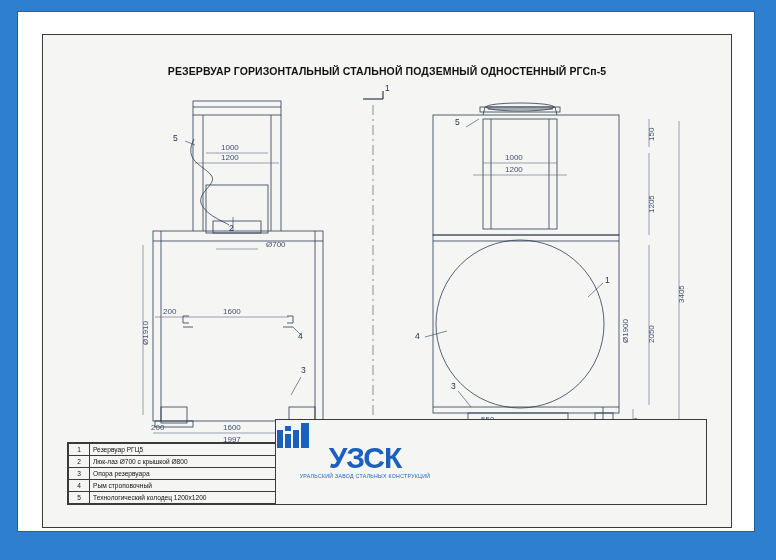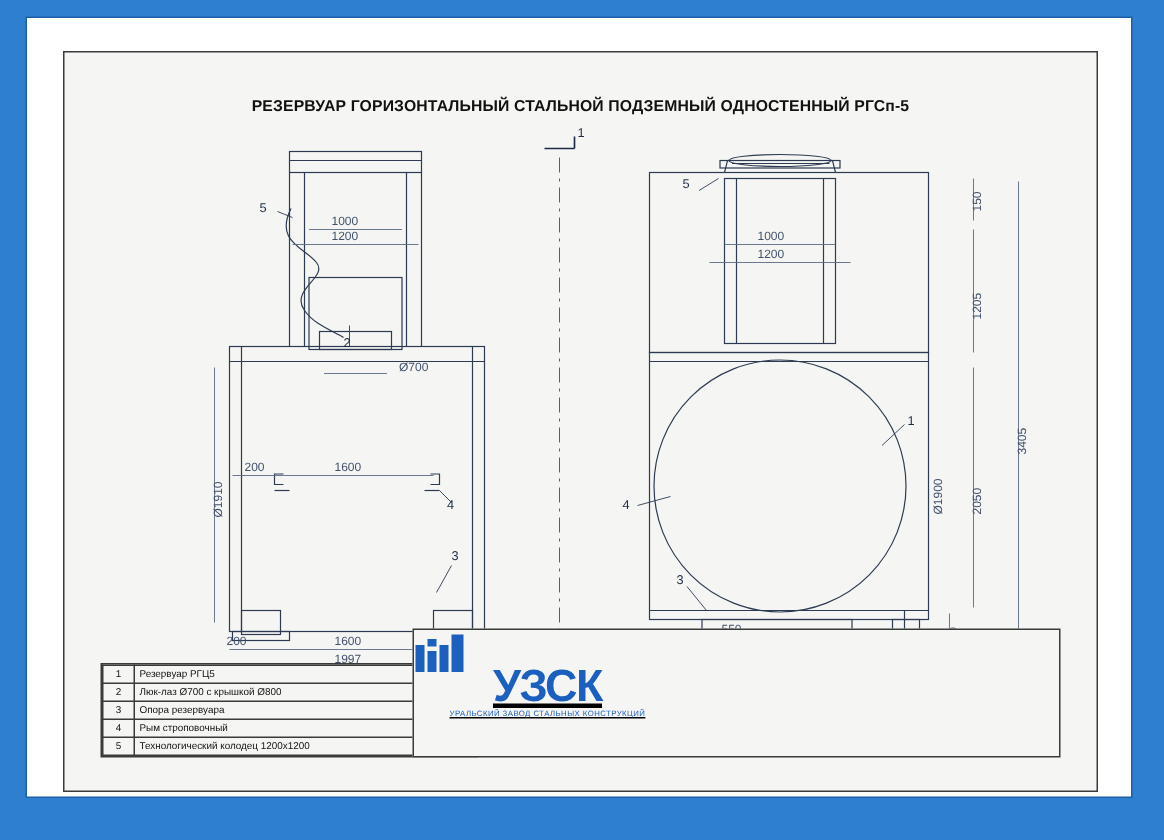--- a/index.html
+++ b/index.html
@@ -92,21 +92,20 @@
     color:#111;
   }
   #stamp .names div:first-child{border-bottom:1px solid #3a3a3a;}
   #logo{
     width:178px;
     display:flex;
     flex-direction:column;
     align-items:center;
     justify-content:center;
     padding:2px 0;
-    text-decoration:underline;
   }
   #logo .mark{
     display:flex;align-items:flex-end;gap:2px;
   }
   #logo .letters{
     font-size:30px;
     font-weight:bold;
     color:#1b5fbf;
     letter-spacing:-1px;
     line-height:26px;

